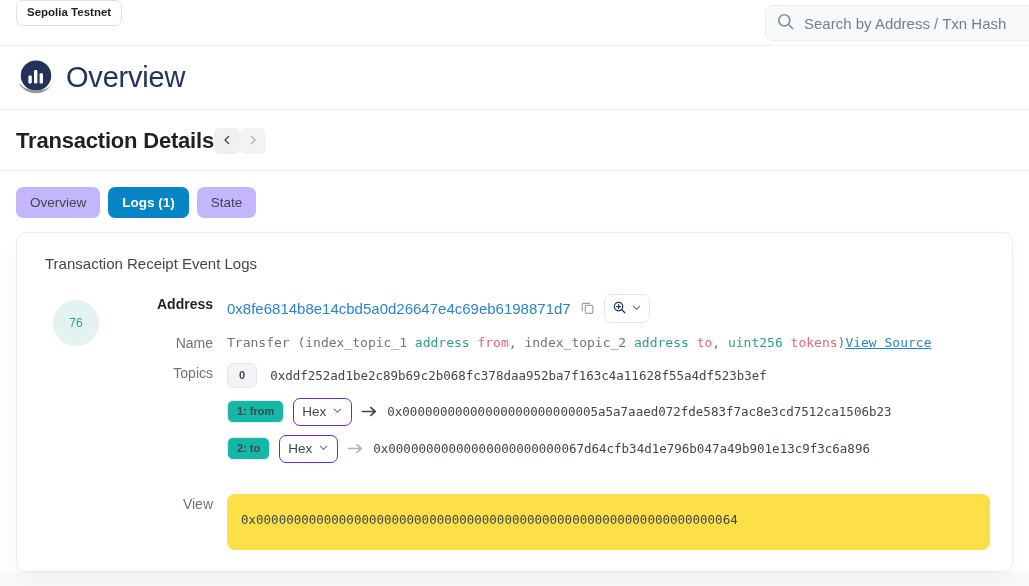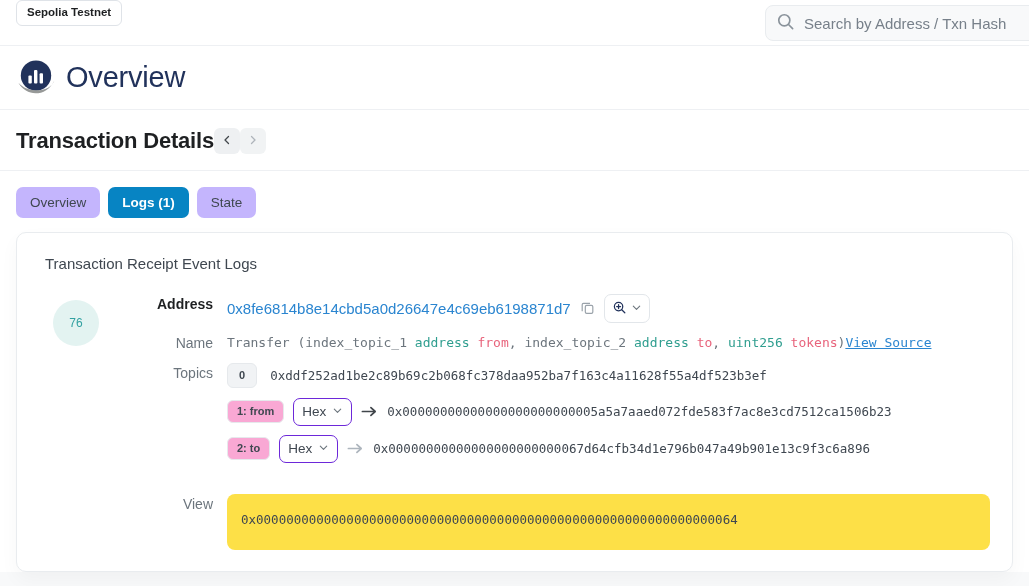--- a/index.html
+++ b/index.html
@@ -229,21 +229,21 @@
   
   .topic-row {
     display: flex;
     align-items: center;
     gap: 9px;
     margin-bottom: 9px;
     min-height: 26px;
   }
   .topic-badge {
     border: 1px solid #e6e9ec;
-    background: #f9a8d4;
+    background: #14b8a6;
     border-radius: 6px;
     font-size: 11px;
     font-weight: 700;
     color: #3f4750;
     padding: 5px 9px;
     line-height: 1;
     white-space: nowrap;
     flex: none;
   }
   .topic-badge.plain { background: #f1f3f5; padding: 6px 11px; }

